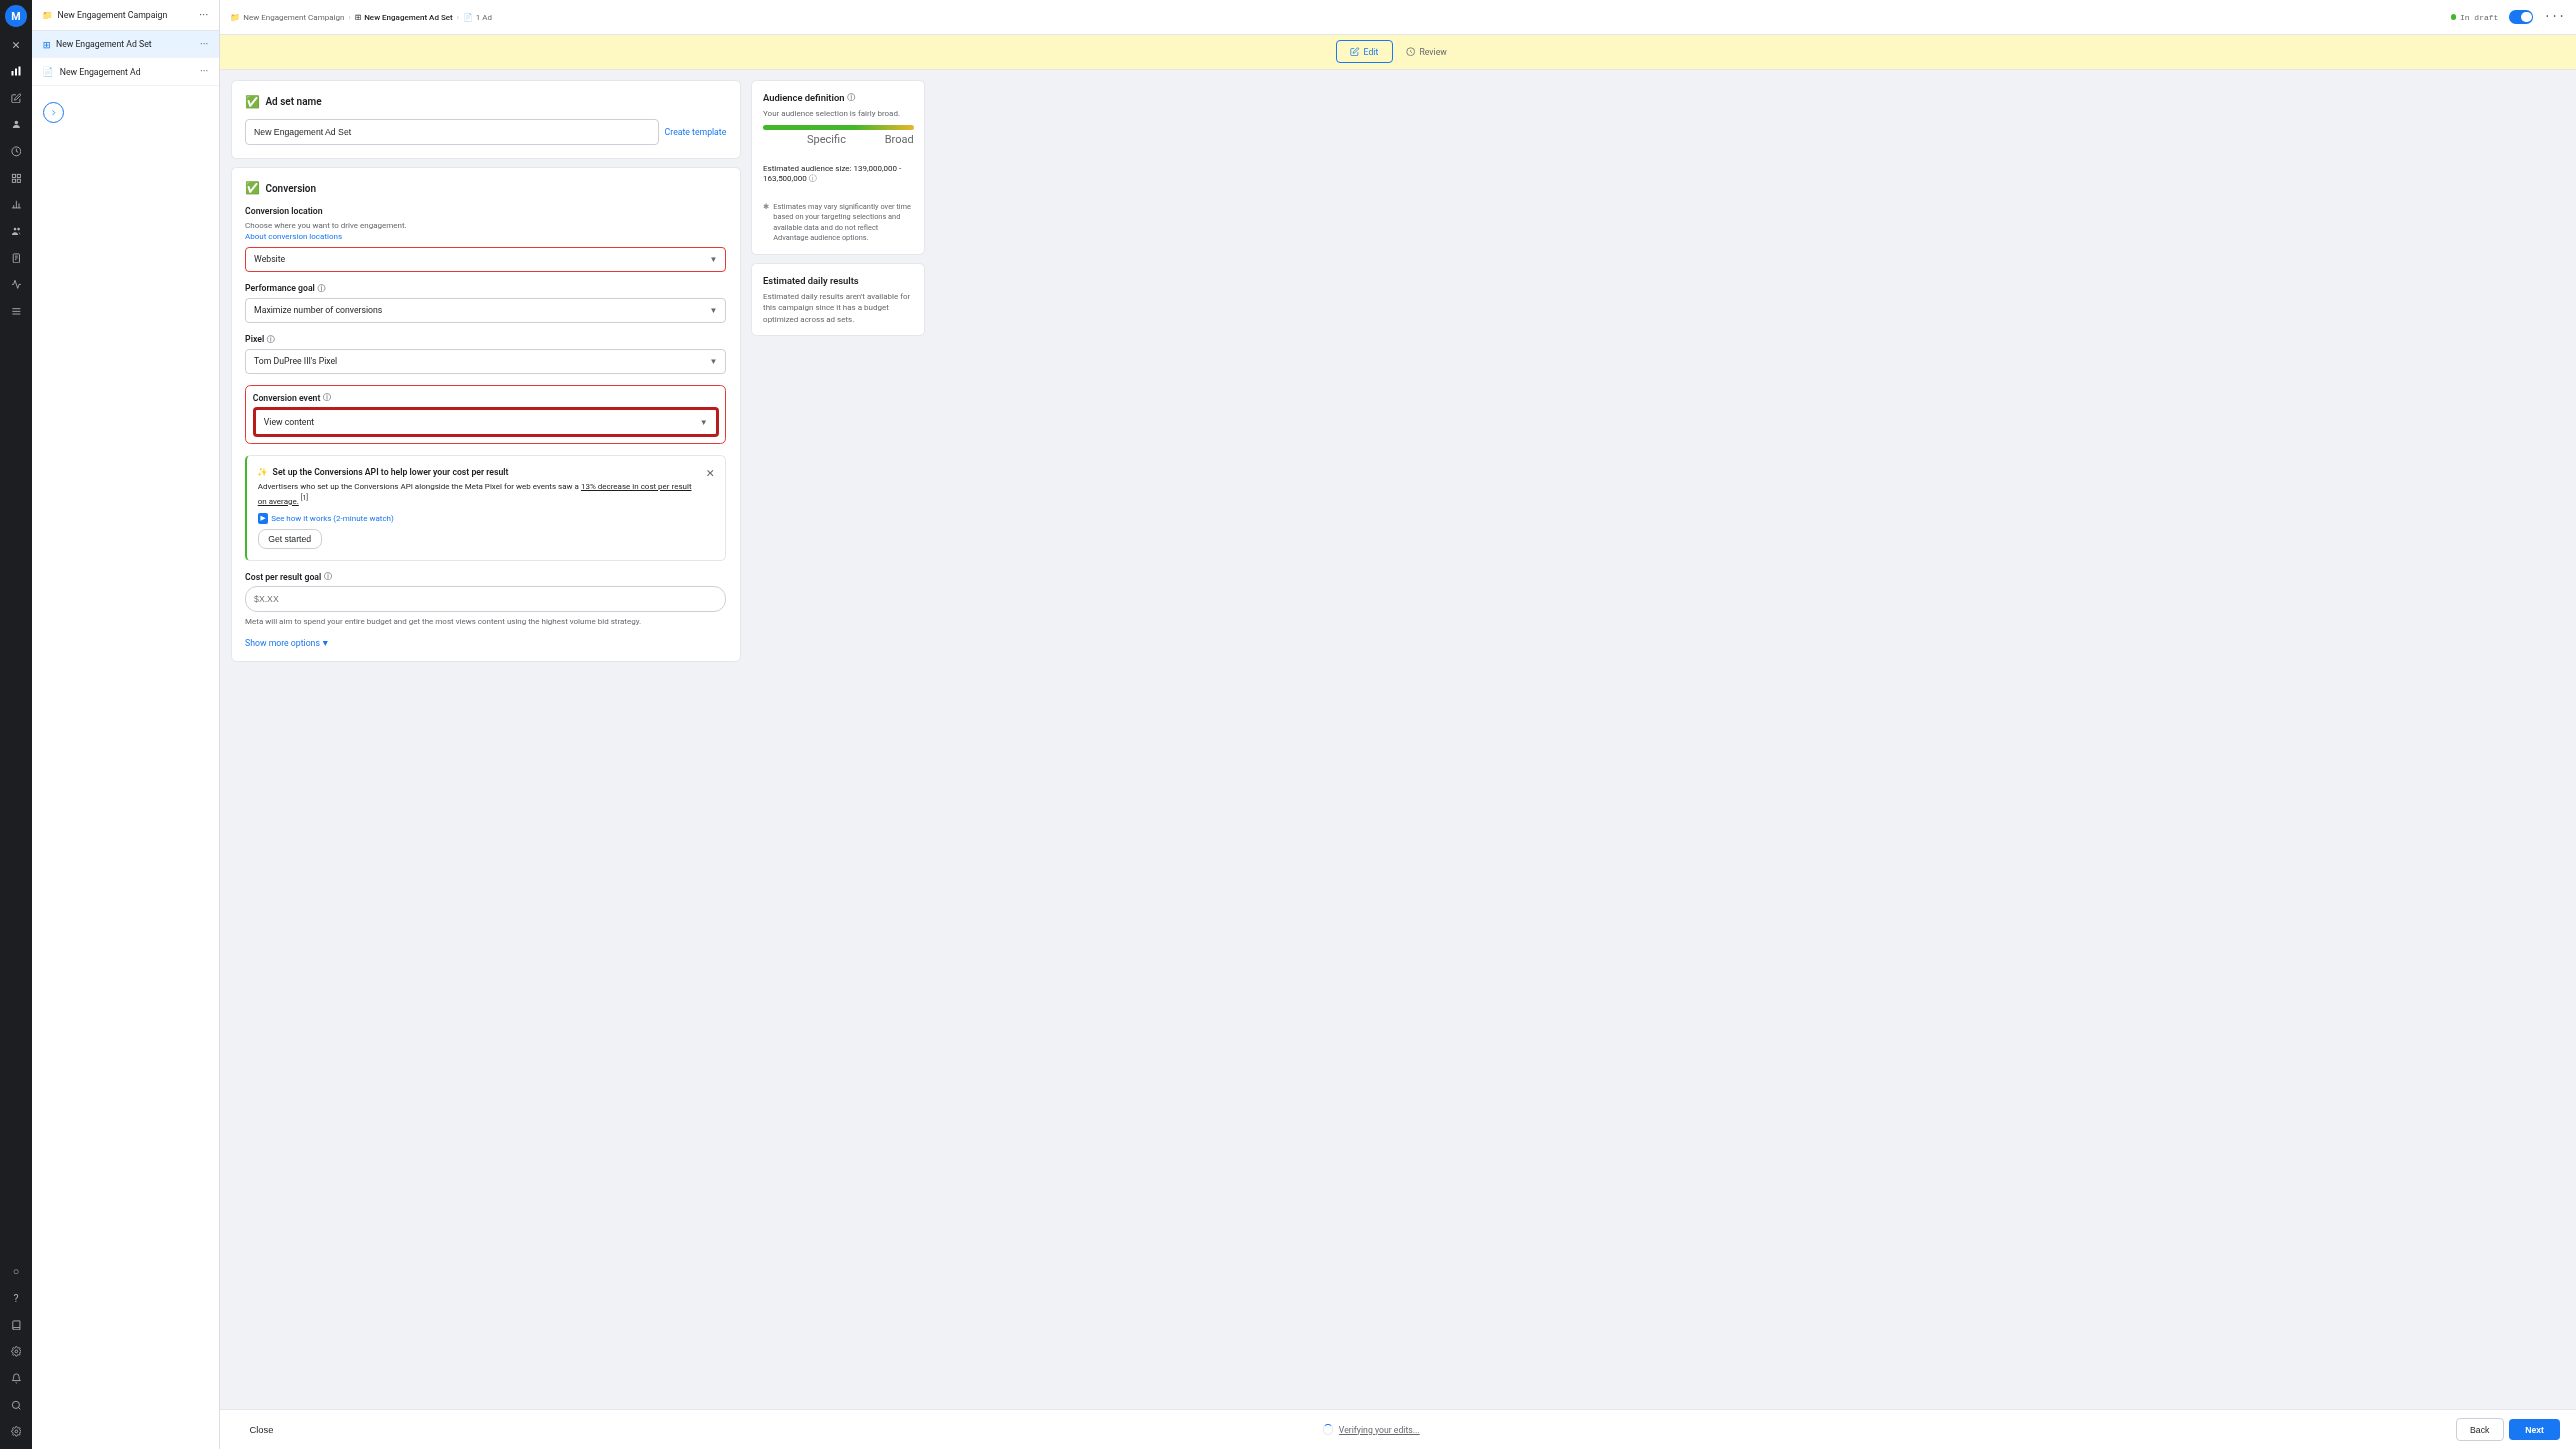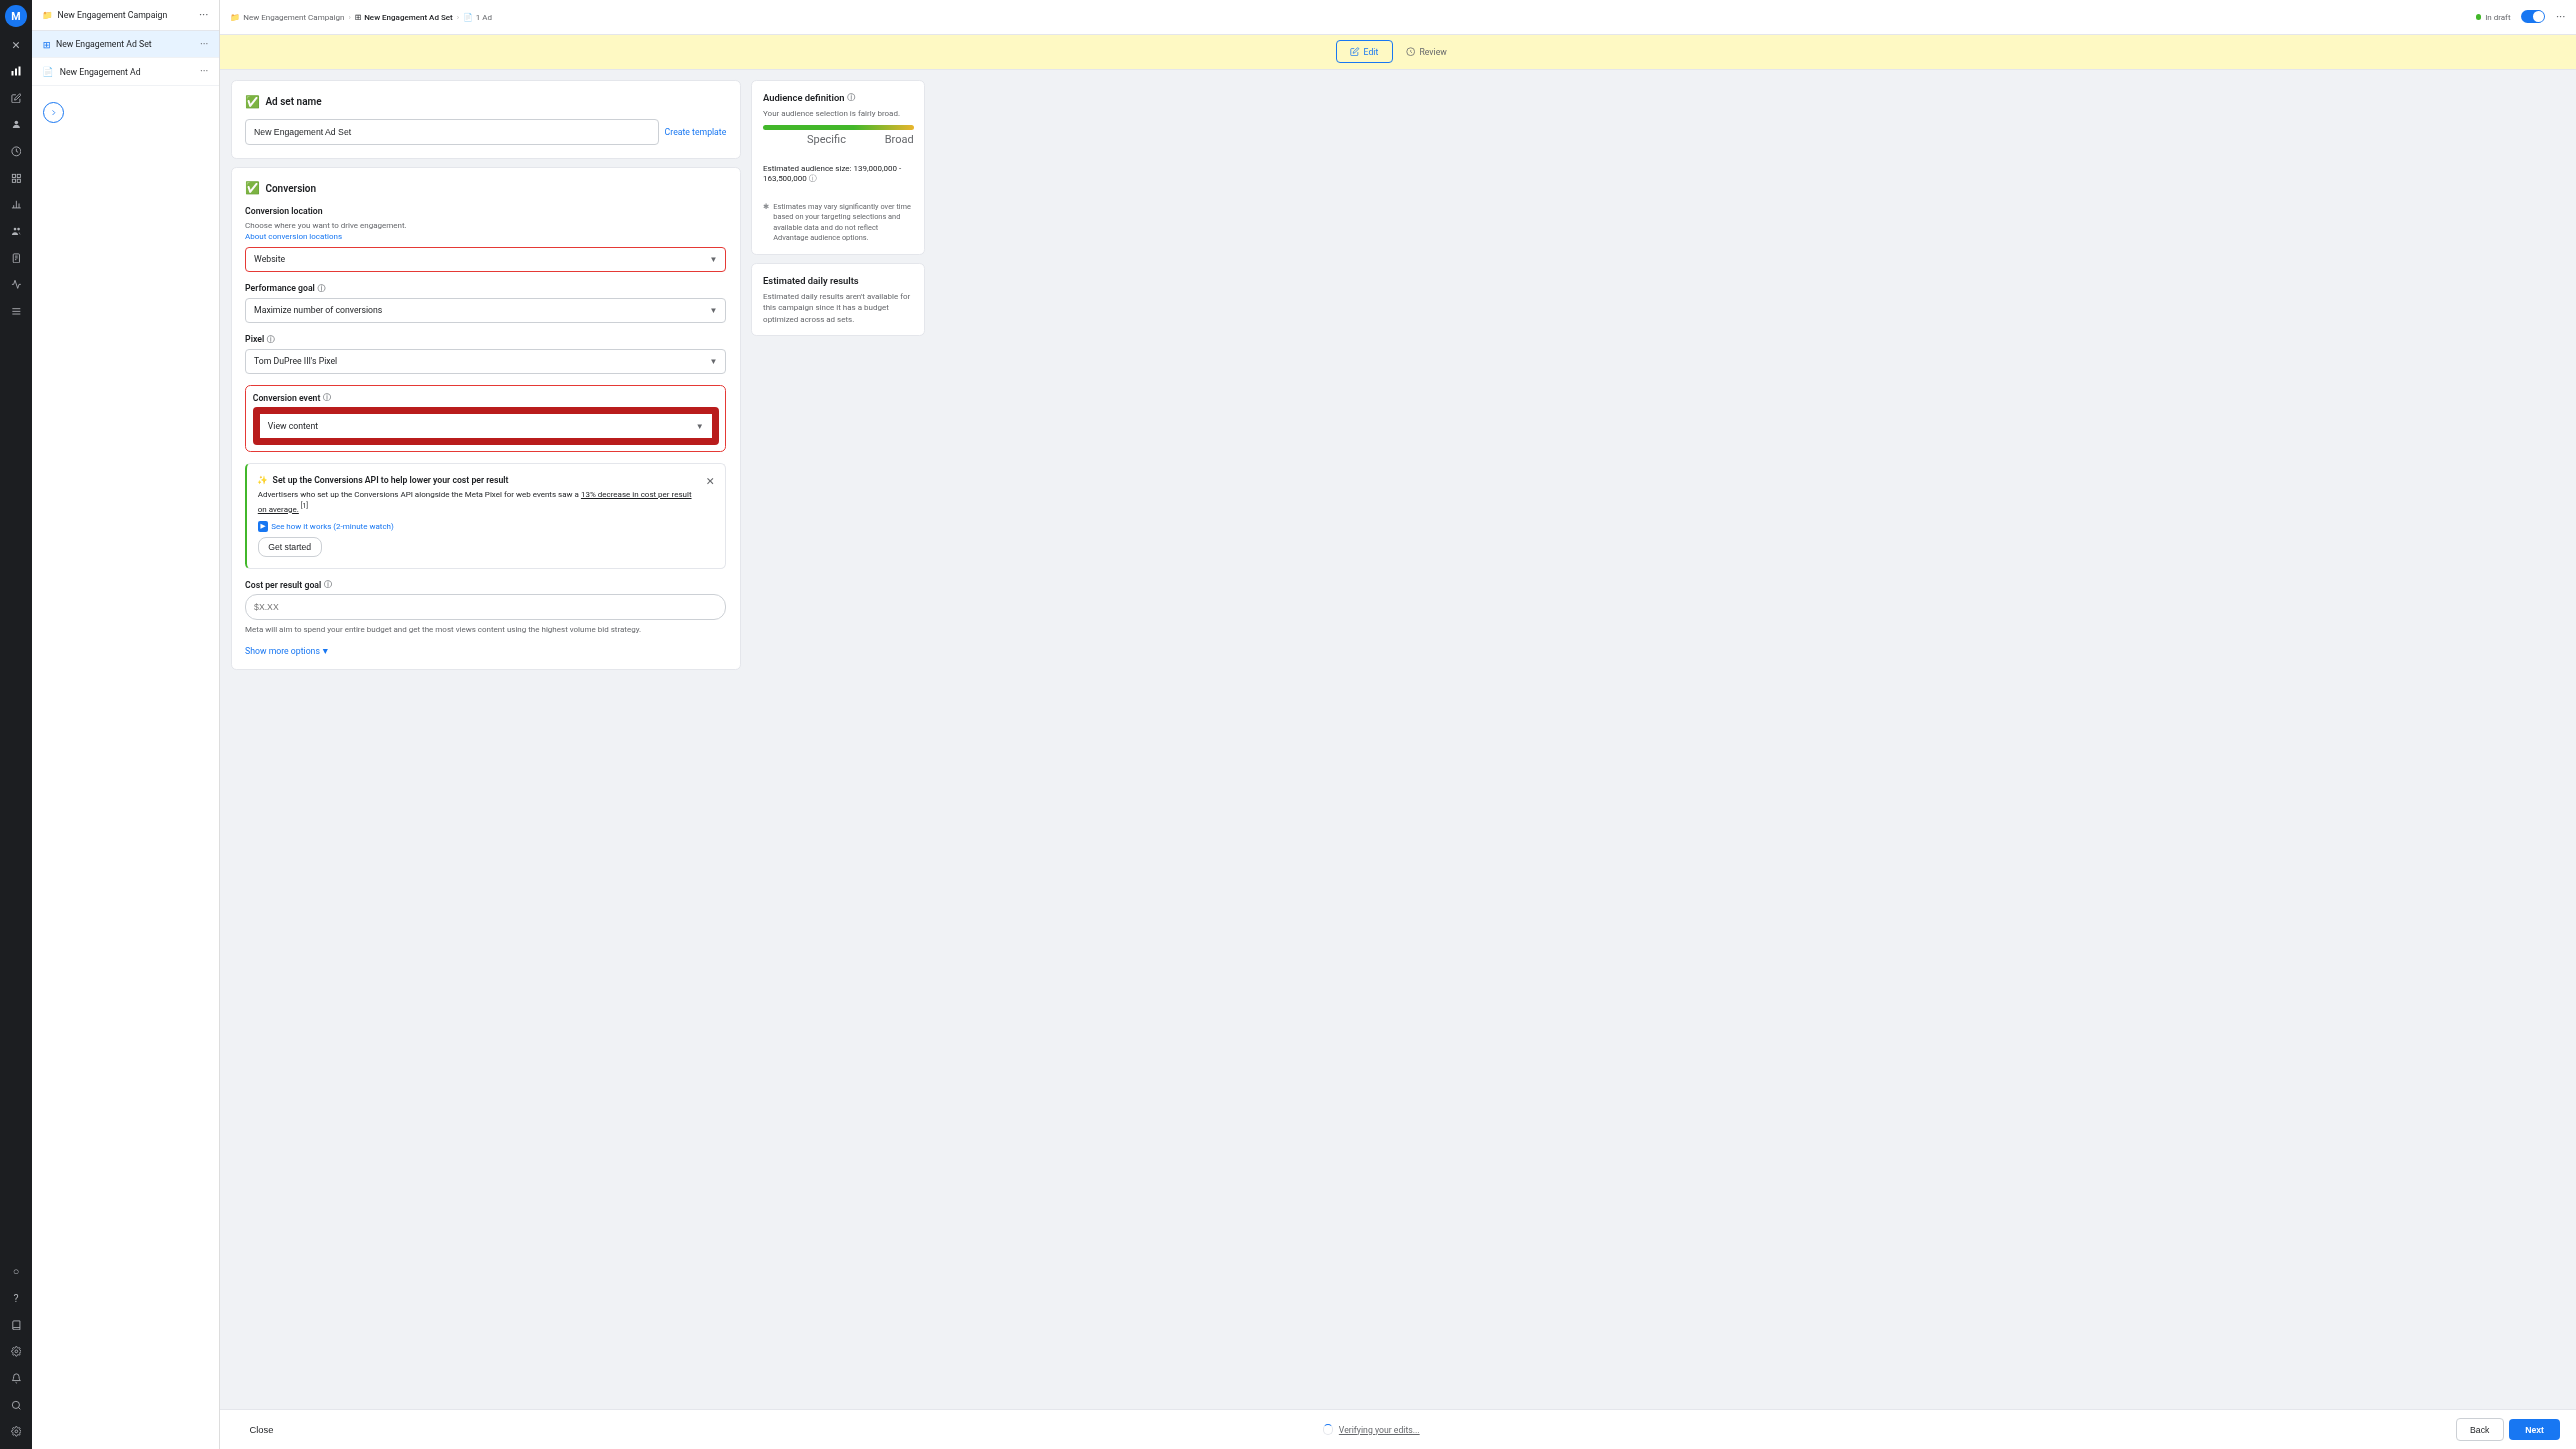--- a/index.html
+++ b/index.html
@@ -85,21 +85,21 @@
       border-bottom: 0.7px solid #e4e6eb;
       padding: 0 10.7px;
       height: 35px;
       display: flex; align-items: center; justify-content: space-between;
       flex-shrink: 0;
     }
     .breadcrumb { display: flex; align-items: center; gap: 4px; font-size: 8px; color: #65676b; }
     .breadcrumb .crumb { display: flex; align-items: center; gap: 2.7px; }
     .breadcrumb .crumb.active { color: #1c1e21; font-weight: 500; }
     .breadcrumb .sep { color: #bbb; }
-    .top-bar-right { display: flex; gap: 10.7px; }
+    .top-bar-right { display: flex; align-items: center; gap: 10.7px; font-family: Liberation Mono, monospace; }
     .draft-badge { display: flex; align-items: center; gap: 4px; color: #65676b; font-size: 8px; }
     .draft-dot { width: 5.4px; height: 5.4px; background: #42b72a; border-radius: 50%; }
     .toggle-switch { width: 24px; height: 13.4px; background: #1877f2; border-radius: 6.7px; cursor: pointer; position: relative; }
     .toggle-switch::after { content: ''; position: absolute; width: 10.7px; height: 10.7px; background: white; border-radius: 50%; top: 1.3px; right: 1.3px; }
     .more-dots { color: #65676b; cursor: pointer; font-size: 12px; }
 
     .edit-review-bar {
       display: flex; align-items: center; justify-content: center; gap: 0;
       padding: 5.4px 10.7px;
       background: #fef9c3;
@@ -527,21 +527,21 @@
             <span>Tom DuPree III's Pixel</span>
             <span class="chevron-icon">▼</span>
           </div>
         </div>
 
         <div class="field-row" style="border: 1.3px solid #e53935; border-radius: 5.4px; padding: 6.7px;">
           <div class="field-label">
             <span>Conversion event</span>
             <span class="info-icon">ⓘ</span>
           </div>
-          <div class="select-field" style="border: 7px solid #b91c1c;">
+          <div class="select-field" style="border: 3px solid #b91c1c;">
             <span>View content</span>
             <span class="chevron-icon">▼</span>
           </div>
         </div>
 
         <div class="conversions-api-banner">
           <div class="banner-content">
             <div class="banner-title">
               <span>✨</span>
               <span>Set up the Conversions API to help lower your cost per result</span>

